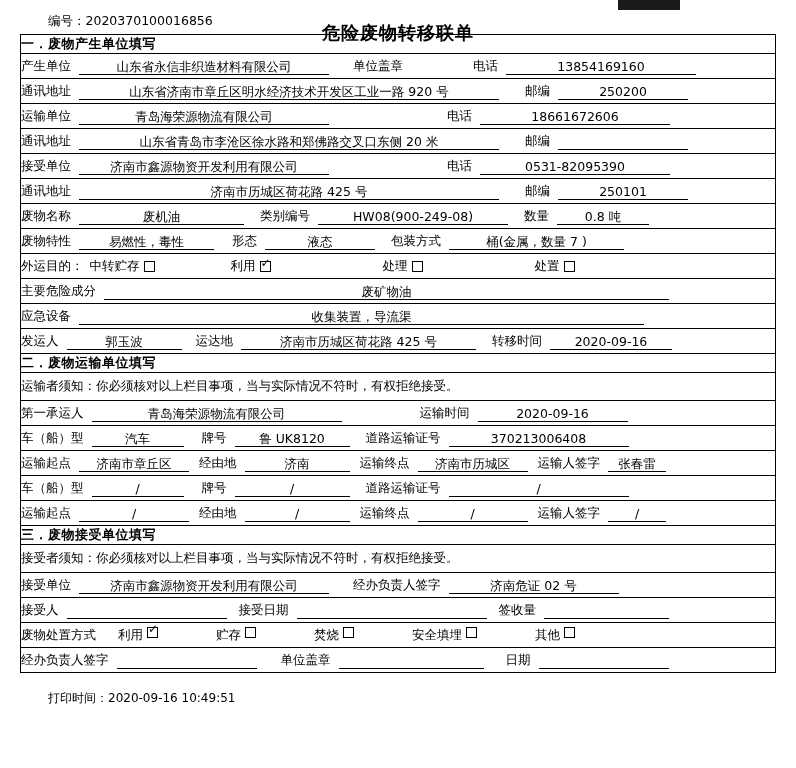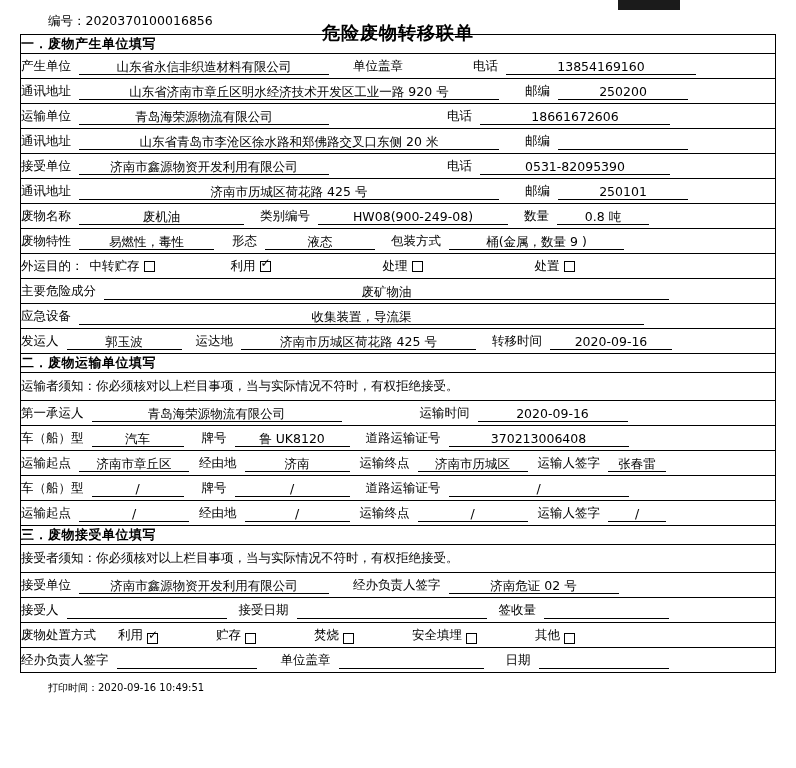--- a/index.html
+++ b/index.html
@@ -76,23 +76,23 @@
     content: "\2713";
     position: absolute;
     left: 0px; top: -5px;
     font-size: 12px;
     line-height: 12px;
   }
 
   .notice { padding: 5px 10px; height: 28px; }
 
   .footer {
-    margin-top: 8px;
+    margin-top: 17px;
     padding-left: 28px;
-    font-size: 10px;
+    font-size: 12px;
   }
   .sp { display:inline-block; }
 </style>
 </head>
 <body>
 
 <div class="page">
 
   <div class="top-row">
     <div class="doc-no">
@@ -201,21 +201,21 @@
     <tr>
       <td class="row-cell">
         <div class="flexrow">
           <span class="lbl">废物特性</span>
           <span class="line" style="width:135px;margin-left:8px">易燃性，毒性</span>
           <span class="gap" style="width:18px"></span>
           <span class="lbl">形态</span>
           <span class="line" style="width:110px;margin-left:8px">液态</span>
           <span class="gap" style="width:16px"></span>
           <span class="lbl">包装方式</span>
-          <span class="line" style="width:175px;margin-left:8px">桶(金属，数量  9  )</span>
+          <span class="line" style="width:175px;margin-left:8px">桶(金属，数量  7  )</span>
         </div>
       </td>
     </tr>
 
     <tr>
       <td class="row-cell">
         <div class="flexrow" style="align-items:center">
           <span class="lbl">外运目的：</span>
           <span class="gap" style="width:6px"></span>
           <span class="lbl">中转贮存</span>
@@ -384,21 +384,21 @@
           <span class="line" style="width:190px;margin-left:8px"></span>
           <span class="gap" style="width:12px"></span>
           <span class="lbl">签收量</span>
           <span class="line" style="width:125px;margin-left:8px"></span>
         </div>
       </td>
     </tr>
 
     <tr>
       <td class="row-cell">
-        <div class="flexrow" style="align-items:flex-end">
+        <div class="flexrow" style="align-items:flex-start">
           <span class="lbl">废物处置方式</span>
           <span class="gap" style="width:22px"></span>
           <span class="lbl">利用</span>
           <span class="chk checked"></span>
           <span class="gap" style="width:58px"></span>
           <span class="lbl">贮存</span>
           <span class="chk"></span>
           <span class="gap" style="width:58px"></span>
           <span class="lbl">焚烧</span>
           <span class="chk"></span>

